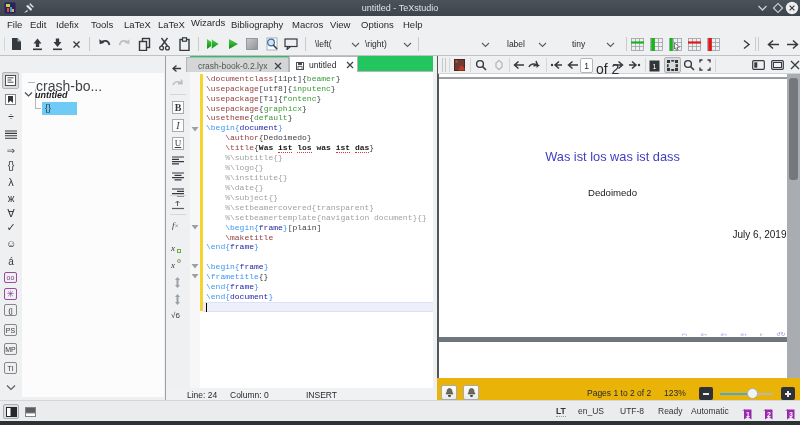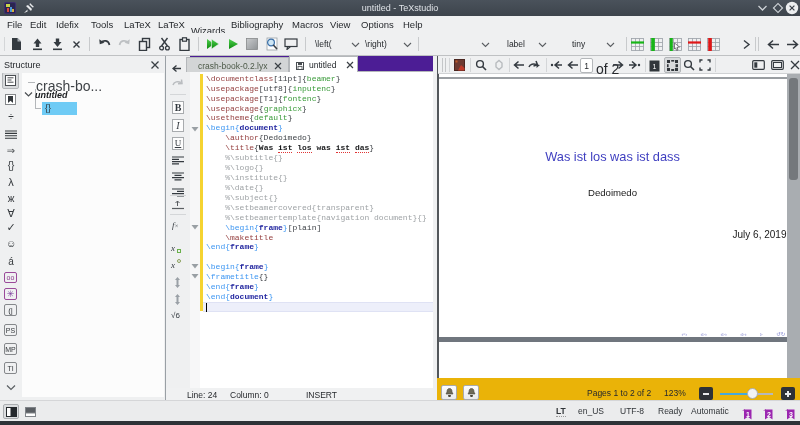--- a/index.html
+++ b/index.html
@@ -5,21 +5,21 @@
 * { margin:0; padding:0; box-sizing:border-box; }
 html,body { width:800px; height:425px; overflow:hidden; }
 body { font-family:"Liberation Sans", sans-serif; }
 #root { position:relative; width:800px; height:425px; background:#eff0f1; }
 .abs { position:absolute; }
 .ic { position:absolute; }
 .sep { position:absolute; width:1px; background:#c8cacc; }
 .txt { position:absolute; white-space:pre; }
 .c { color:#943e3e; }
 .b { color:#3d96f2; }
-.e { color:#2327a0; font-weight:bold; }
+.e { color:#2327a0; font-weight:normal; }
 .g { color:#3a9b3a; }
 .k { color:#3f4348; }
 .m { color:#9fa3a6; }
 .t { color:#17181a; font-weight:bold; }
 .sq { border-bottom:1px dotted #e03535; }
 </style>
 </head>
 <body>
 <div id="root">
 
@@ -52,21 +52,21 @@
       </svg>
 </div>
 
 <div class="abs" id="menubar" style="left:0;top:16px;width:800px;height:17px;background:#eff0f1;font-size:9.5px;color:#26292d;">
   <span class="txt" style="left:7px;top:3px">File</span>
   <span class="txt" style="left:30px;top:3px">Edit</span>
   <span class="txt" style="left:56px;top:3px">Idefix</span>
   <span class="txt" style="left:91px;top:3px">Tools</span>
   <span class="txt" style="left:124px;top:3px">LaTeX</span>
   <span class="txt" style="left:158px;top:3px">LaTeX</span>
-  <span class="txt" style="left:191px;top:9px">Wizards</span>
+  <span class="txt" style="left:191px;top:1px">Wizards</span>
   <span class="txt" style="left:231px;top:3px">Bibliography</span>
   <span class="txt" style="left:292px;top:3px">Macros</span>
   <span class="txt" style="left:330px;top:3px">View</span>
   <span class="txt" style="left:361px;top:3px">Options</span>
   <span class="txt" style="left:403px;top:3px">Help</span>
 </div>
 
 <div class="abs" id="toolbar" style="left:0;top:33px;width:800px;height:23px;background:#eff0f1;border-bottom:1px solid #bfc1c3;">
   <div class="abs" style="left:4px;top:4px;width:1px;height:14px;background:#d4d6d8;"></div>
 
@@ -256,26 +256,20 @@
   <div class="abs" style="left:4px;top:232px;width:13px;height:12px;border:1px solid #9a4a9a;border-radius:2px;font-size:9px;color:#7a3a9a;text-align:center;line-height:11px;">✳</div>
   <div class="abs" style="left:4px;top:248px;width:13px;height:12px;border:1px solid #85888b;border-radius:2px;font-size:8px;color:#34383c;text-align:center;line-height:11px;">(|</div>
   <div class="abs" style="left:4px;top:268px;width:13px;height:12px;border:1px solid #85888b;border-radius:2px;font-size:7px;color:#34383c;text-align:center;line-height:11px;">PS</div>
   <div class="abs" style="left:4px;top:287px;width:13px;height:12px;border:1px solid #85888b;border-radius:2px;font-size:7px;color:#34383c;text-align:center;line-height:11px;">MP</div>
   <div class="abs" style="left:4px;top:306px;width:13px;height:12px;border:1px solid #85888b;border-radius:2px;font-size:7px;color:#34383c;text-align:center;line-height:11px;">TI</div>
   <svg class="ic" style="left:6px;top:328px" width="10" height="7" viewBox="0 0 10 7">
         <path d="M1 1.5 L5 5.5 L9 1.5" stroke="#5a5e62" stroke-width="1.2" fill="none"></path>
       </svg>
 </div>
 
-<div class="abs" id="structhead" style="left:0;top:56px;width:164px;height:17px;background:#eff0f1;">
-  <span class="txt" style="left:4px;top:3.5px;font-size:9px;color:#26292d;">Structure</span>
-  <svg class="ic" style="left:150px;top:4px" width="10" height="10" viewBox="0 0 10 10">
-        <path d="M1.5 1.5 L8.5 8.5 M8.5 1.5 L1.5 8.5" stroke="#3a4045" stroke-width="1.3"></path>
-      </svg>
-</div>
 <div class="abs" id="structtree" style="left:22px;top:73px;width:142px;height:324px;background:#fcfcfc;">
 
   <div class="abs" style="left:6px;top:9px;width:7px;height:1px;background:#b4b7ba;"></div>
   <div class="abs" style="left:13px;top:16px;width:1px;height:19px;background:#b4b7ba;"></div>
   <div class="abs" style="left:13px;top:35px;width:6px;height:1px;background:#b4b7ba;"></div>
   <span class="txt" style="left:14px;top:4.5px;font-size:14px;color:#3f4347;">crash-bo...</span>
   <svg class="ic" style="left:2px;top:18px" width="9" height="7" viewBox="0 0 9 7">
         <path d="M1 1.5 L4.5 5 L8 1.5" stroke="#4a4e52" stroke-width="1.2" fill="none"></path>
       </svg>
   <span class="txt" style="left:13px;top:16.5px;font-size:9px;font-weight:bold;font-style:italic;color:#1a1d20;">untitled</span>
@@ -328,21 +322,21 @@
   <svg class="ic" style="left:7px;top:221px" width="9" height="11" viewBox="0 0 9 11">
         <path d="M4.5 0 L7 3 H5.5 V8 H7 L4.5 11 L2 8 H3.5 V3 H2 Z" fill="#9aa0a6"></path>
       </svg>
   <svg class="ic" style="left:7px;top:238px" width="9" height="11" viewBox="0 0 9 11">
         <path d="M4.5 0 L7 3 H5.5 V8 H7 L4.5 11 L2 8 H3.5 V3 H2 Z" fill="#9aa0a6"></path>
       </svg>
 
   <div class="txt" style="left:5px;top:255px;font-size:8px;color:#343a40;">√6</div>
 </div>
 
-<div class="abs" id="tabbar" style="left:190px;top:56px;width:243px;height:16px;background:#4c1d95;border-bottom:1px solid #b4b7ba;">
+<div class="abs" id="tabbar" style="left:190px;top:56px;width:243px;height:16px;background:#22c55e;border-bottom:1px solid #b4b7ba;">
 
   <div class="abs" style="left:-4px;top:1px;width:103px;height:15px;background:#d3d5d6;border:1px solid #b4b7ba;border-bottom:none;">
     <span class="txt" style="left:11px;top:3px;font-size:8.5px;color:#4d5a49;">crash-book-0.2.lyx</span>
     <svg class="ic" style="left:87px;top:4px" width="8" height="8" viewBox="0 0 8 8">
           <path d="M1 1 L7 7 M7 1 L1 7" stroke="#3a4045" stroke-width="1.2"></path>
         </svg>
   </div>
 
   <div class="abs" style="left:99px;top:0;width:69px;height:17px;background:#ffffff;border:1px solid #b4b7ba;border-bottom:none;">
     <svg class="ic" style="left:6px;top:4.5px" width="8" height="8" viewBox="0 0 8 8">

